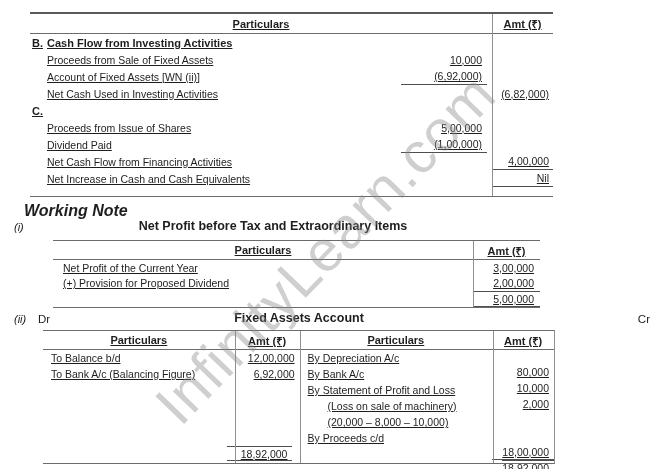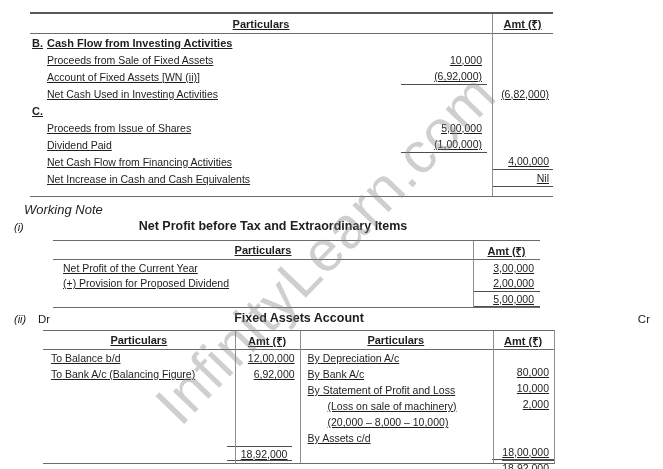--- a/index.html
+++ b/index.html
@@ -26,21 +26,21 @@
   .t1 .ha { flex:1; text-align:center; }
   .t1-body { padding-bottom:9px; }
   .t1-row { display:flex; align-items:center; height:17px; }
   .c-lbl { width:17px; box-sizing:border-box; padding-left:2px; font-weight:bold; font-size:11px; }
   .c-txt { width:354px; box-sizing:border-box; }
   .c-txt.b { font-weight:bold; font-size:11px; }
   .c-inr { width:86px; box-sizing:border-box; text-align:right; padding-right:5px; height:100%; display:flex; align-items:center; justify-content:flex-end; }
   .c-gap { width:5px; }
   .c-amt { width:61px; box-sizing:border-box; text-align:right; padding-right:4px; height:100%; display:flex; align-items:center; justify-content:flex-end; }
   
-  .wn-heading { position:absolute; left:24px; top:202px; font-weight:normal; font-style:italic; font-size:13px; }
+  .wn-heading { position:absolute; left:24px; top:202px; font-weight:bold; font-style:italic; font-size:16px; }
   .ni-label  { position:absolute; left:14px; top:221px; font-style:italic; font-size:11px; }
   .ni-title  { position:absolute; left:53px; top:219px; width:440px; text-align:center; font-weight:bold; font-size:12.5px; }
   
   .t2 { left:53px; top:240px; width:487px; border-top:1px solid #6b6b6b; border-bottom:1px solid #6b6b6b; }
   .t2 .thead { height:18px; }
   .t2 .hp { width:420px; text-align:center; }
   .t2 .ha { flex:1; text-align:center; }
   .t2-row { display:flex; align-items:center; height:15.5px; }
   .t2 .c2-txt { width:420px; box-sizing:border-box; padding-left:10px; }
   .t2 .c2-amt { flex:1; box-sizing:border-box; text-align:right; padding-right:6px; height:100%; display:flex; align-items:center; justify-content:flex-end; }
@@ -208,21 +208,21 @@
     </div>
     <div class="t3-row">
       <div class="c-p1"></div>
       <div class="c-a1"></div>
       <div class="c-p2 indent">(20,000 – 8,000 – 10,000)</div>
       <div class="c-a2"></div>
     </div>
     <div class="t3-row">
       <div class="c-p1"></div>
       <div class="c-a1"></div>
-      <div class="c-p2">By Assets c/d</div>
+      <div class="c-p2">By Proceeds c/d</div>
       <div class="c-a2 ul">18,00,000</div>
     </div>
     <div class="t3-row totals">
       <div class="c-p1"></div>
       <div class="c-a1 tt">18,92,000</div>
       <div class="c-p2"></div>
       <div class="c-a2 tt">18,92,000</div>
     </div>
   </div>
 

